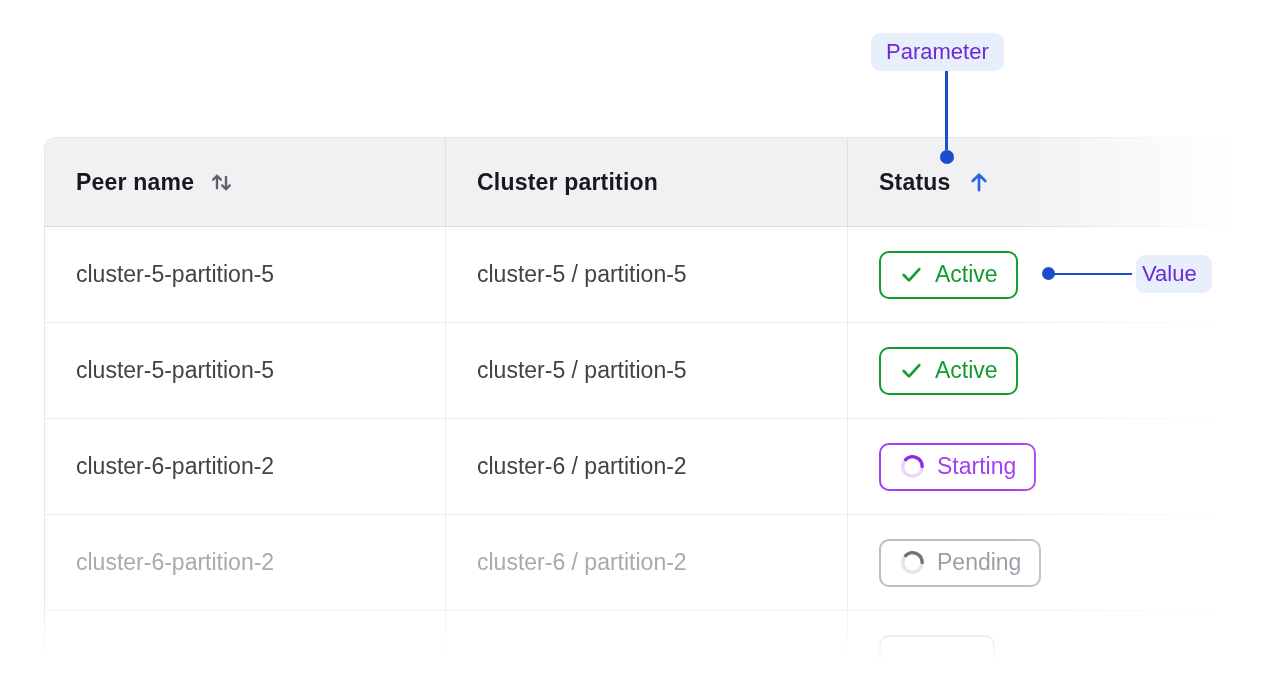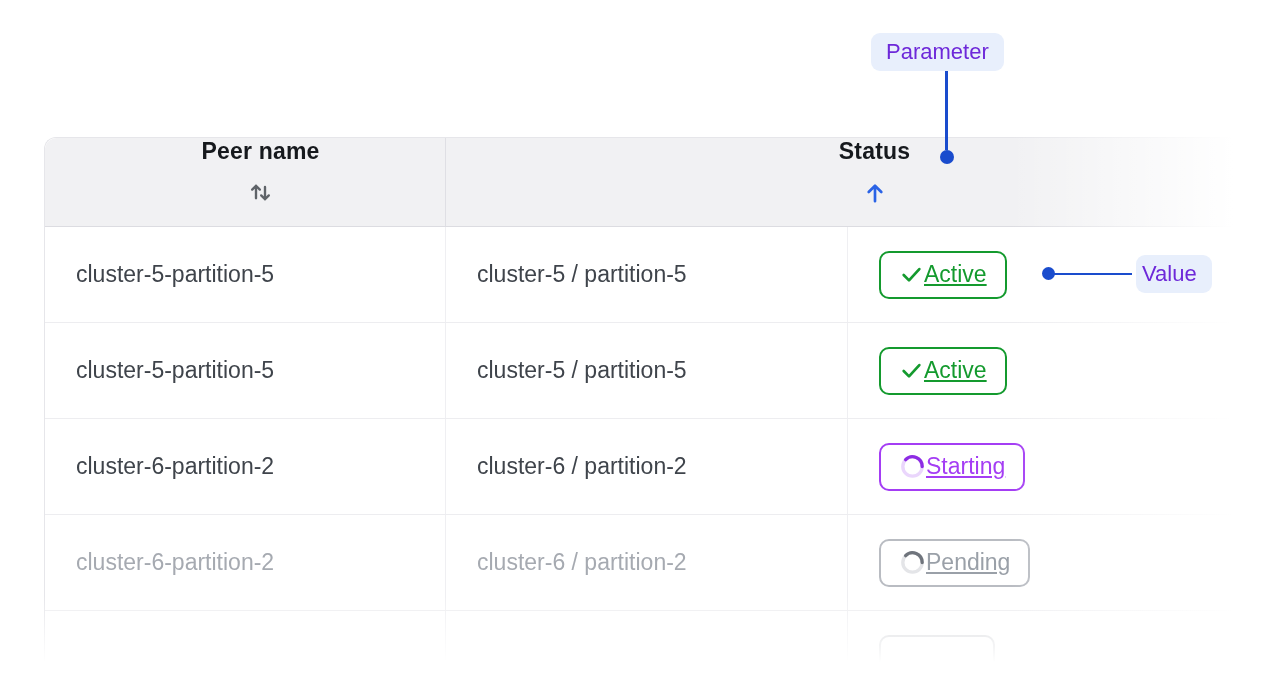--- a/index.html
+++ b/index.html
@@ -7,34 +7,34 @@
               font-family:"Liberation Sans", sans-serif; }
   .stage { position:relative; width:1272px; height:688px; background:#fff; }
 
   
   .table { position:absolute; left:44px; top:137px; width:1228px; z-index:1;
            border-left:1px solid #e6e6ea; border-top:1px solid #e6e6ea;
            border-top-left-radius:12px; }
   .thead { display:flex; height:89px; background:#f1f1f3;
            border-top-left-radius:12px; border-bottom:1px solid #dcdce1; }
   .th { display:flex; align-items:center; gap:14px; padding-left:31px;
-        font-size:23px; font-weight:700; color:#16191d; letter-spacing:.2px;flex-direction:column; }
+        font-size:23px; font-weight:700; color:#16191d; letter-spacing:.2px; }
   .col1 { width:401px; } .col2 { width:402px; } .col3 { flex:1; }
   .thead .col1, .thead .col2 { border-right:1px solid #dfdfe4; }
 
   .row { display:flex; height:96px; border-bottom:1px solid #ededf0; background:#fff; }
   .td { display:flex; align-items:center; padding-left:31px;
         font-size:23px; color:#3f444b; }
   .row .col1, .row .col2 { border-right:1px solid #efeff2; }
   .row.dim .td { color:#a6aab1; }
 
   
-  .badge { display:inline-flex; align-items:center; height:48px;
+  .badge { display:inline-flex; align-items:center; gap:11px; height:48px;
            padding:0 18px; border-radius:10px; border:2px solid; font-size:23px;
-           font-weight:400; background:#fff;text-decoration:underline; }
+           font-weight:400; background:#fff; }
   .badge-active   { border-color:#149a2e; color:#149a2e; }
   .badge-starting { border-color:#a43df4; color:#a43df4; }
   .badge-pending  { border-color:#b9bcc2; color:#9aa0a8; }
   .badge-partial  { border-color:#d2d4d8; color:#c6c9ce; min-width:116px; height:48px; }
   .badge svg { display:block; }
 
   
   .anno { position:absolute; z-index:10; }
   .pill { display:inline-flex; align-items:center; justify-content:center;
           background:#e8effc; color:#6d28d9; font-size:22px; font-weight:500;
@@ -61,20 +61,23 @@
 
   <div class="table">
 
     <div class="thead">
       <div class="th col1">
         <span>Peer name</span>
         <svg width="27" height="27" viewBox="0 0 24 24" fill="none" stroke="#5f6368" stroke-width="2.1" stroke-linecap="round" stroke-linejoin="round">
           <path d="M8 17 V6 M4.6 9.4 L8 6 L11.4 9.4"></path>
           <path d="M16 7 V18 M12.6 14.6 L16 18 L19.4 14.6"></path>
         </svg>
+      </div>
+      <div class="th col2">
+        <span>Cluster partition</span>
       </div>
       <div class="th col3">
         <span>Status</span>
         <svg width="28" height="28" viewBox="0 0 24 24" fill="none" stroke="#2a63e6" stroke-width="2.3" stroke-linecap="round" stroke-linejoin="round">
           <path d="M12 19 V5.8 M6.6 11.2 L12 5.8 L17.4 11.2"></path>
         </svg>
       </div>
     </div>
 
     <div class="row">

